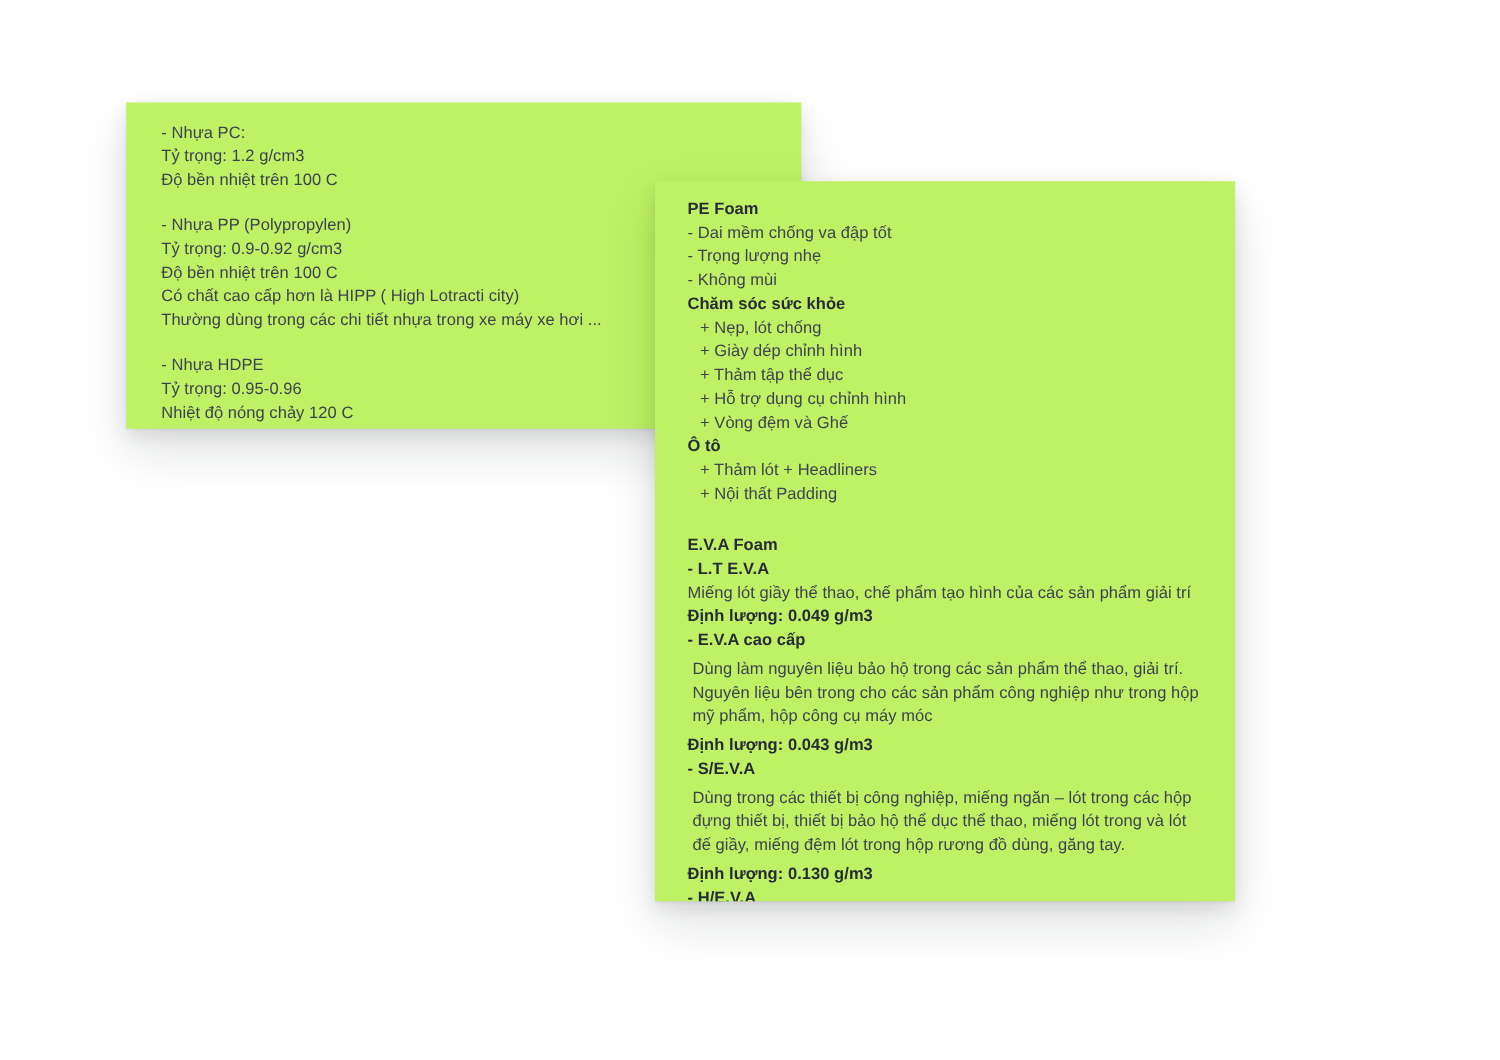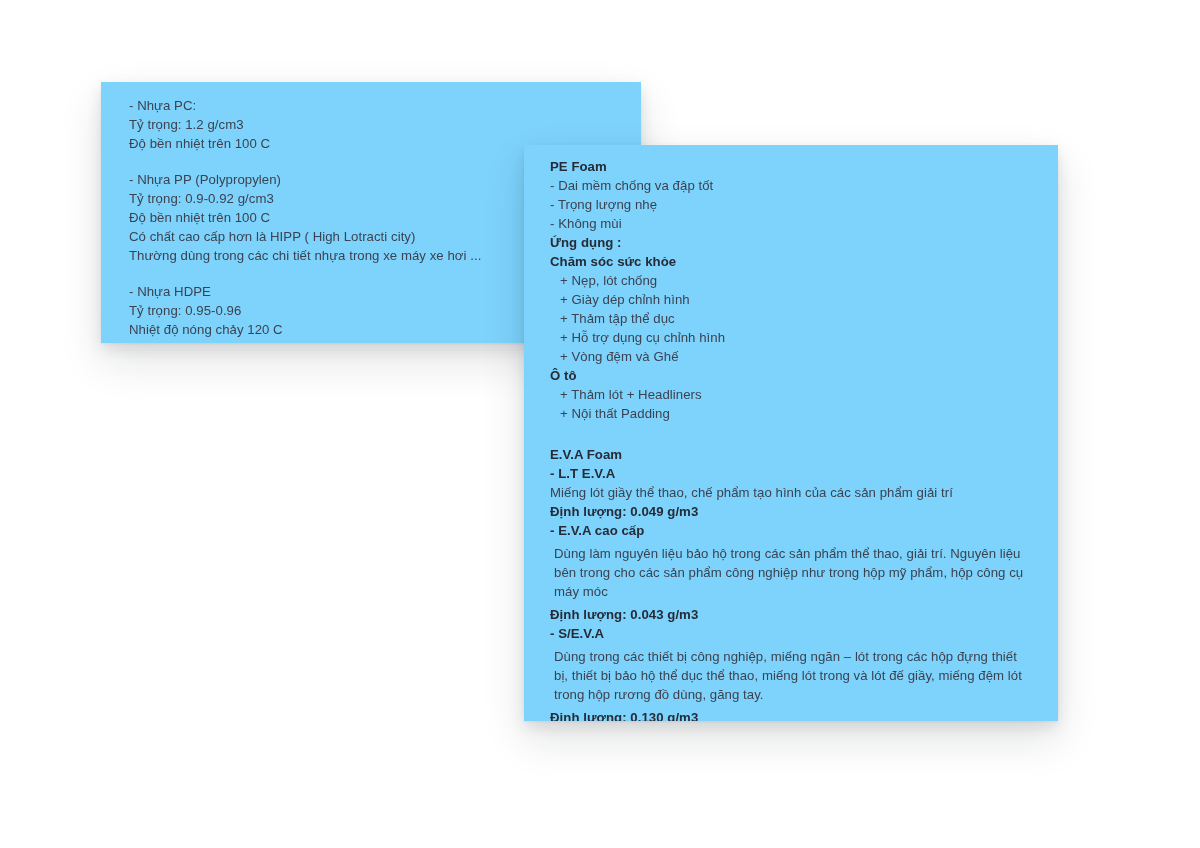--- a/index.html
+++ b/index.html
@@ -17,21 +17,21 @@
     -webkit-font-smoothing: antialiased;
   }
 
   .stage {
     position: absolute;
     inset: 0;
   }
 
   .card {
     position: absolute;
-    background: #7dd3fc;
+    background: #bef264;
     box-shadow:
       0 1px 2px rgba(18, 22, 33, 0.05),
       0 6px 14px rgba(18, 22, 33, 0.10),
       0 18px 40px rgba(18, 22, 33, 0.12);
     overflow: hidden;
     box-sizing: border-box;
   }
 
   
   #card-plastics {
@@ -40,21 +40,21 @@
     width: 540px;
     height: 261px;
     padding: 14px 22px 10px 28px;
     z-index: 1;
   }
 
   
   #card-foam {
     left: 524px;
     top: 145px;
-    width: 534px;
+    width: 464px;
     height: 576px;
     padding: 12px 22px 0 26px;
     z-index: 2;
   }
 
   .line {
     font-size: 13.2px;
     line-height: 19px;
     color: #3d4250;
     white-space: pre-wrap;
@@ -96,21 +96,20 @@
         <div class="line">Nhiệt độ nóng chảy 120 C</div>
       </div>
   </div>
 
   <div class="card" id="card-foam">
     <div>
         <div class="line bold">PE Foam</div>
         <div class="line">- Dai mềm chống va đập tốt</div>
         <div class="line">- Trọng lượng nhẹ</div>
         <div class="line">- Không mùi</div>
-        <div class="line bold">Ứng dụng :</div>
         <div class="line bold">Chăm sóc sức khỏe</div>
         <div class="line indent">+ Nẹp, lót chống</div>
         <div class="line indent">+ Giày dép chỉnh hình</div>
         <div class="line indent">+ Thảm tập thể dục</div>
         <div class="line indent">+ Hỗ trợ dụng cụ chỉnh hình</div>
         <div class="line indent">+ Vòng đệm và Ghế</div>
         <div class="line bold">Ô tô</div>
         <div class="line indent">+ Thảm lót + Headliners</div>
         <div class="line indent">+ Nội thất Padding</div>
         <div class="line bold" style="margin-top: 22px;">E.V.A Foam</div>

